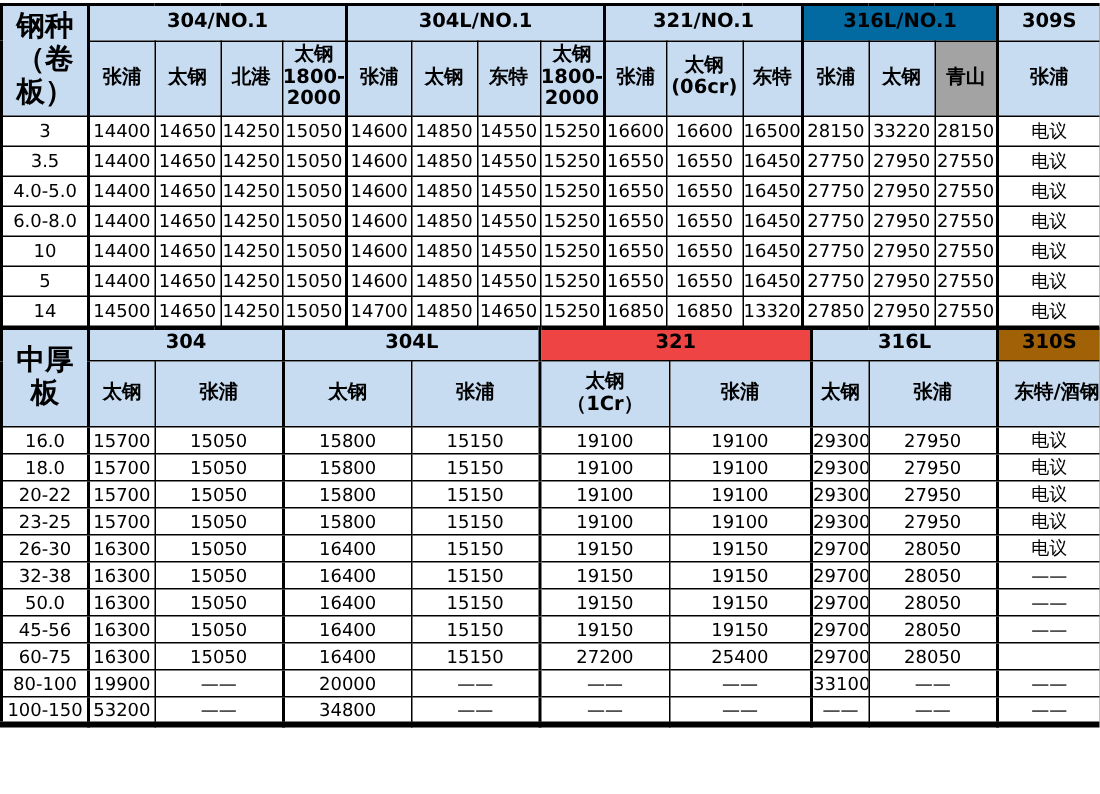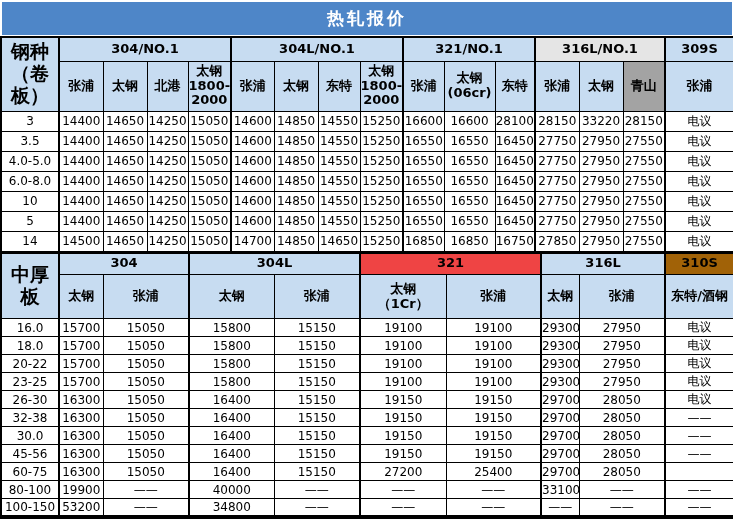--- a/index.html
+++ b/index.html
@@ -43,21 +43,20 @@
 
   .gstart { border-left-width: 2px !important; }
   table.coil  { border-bottom-width: 1px; }
   table.plate { border-top-width: 2px; border-bottom-width: 4px; }
 </style>
 </head>
 <body>
 
 <div class="page">
 
-  <div class="title-bar" style="background: rgb(78, 134, 200); color: rgb(255, 255, 255);">热轧报价</div>
 
   <table class="quote coil" id="coil-table">
     <colgroup>
       <col style="width:58px">
         <col style="width:44px">
         <col style="width:44px">
         <col style="width:41px">
       <col style="width:43px">
         <col style="width:43px">
         <col style="width:44px">
@@ -71,21 +70,21 @@
         <col style="width:42px">
         <col style="width:69px">
     </colgroup>
     <thead>
         <tr class="grade-row">
           <th rowspan="2" class="corner" style="background: rgb(199, 220, 241);">钢种
 （卷板）</th>
           <th colspan="4" class="grade gstart" style="background: rgb(199, 220, 241);">304/NO.1</th>
           <th colspan="4" class="grade gstart" style="background: rgb(199, 220, 241);">304L/NO.1</th>
           <th colspan="3" class="grade gstart" style="background: rgb(199, 220, 241);">321/NO.1</th>
-          <th colspan="3" class="grade gstart" style="background: #e5e5e5;">316L/NO.1</th>
+          <th colspan="3" class="grade gstart" style="background: #0369a1;">316L/NO.1</th>
           <th colspan="1" class="grade gstart" style="background: rgb(199, 220, 241);">309S</th>
         </tr>
         <tr class="mill-row">
           <th class="mill gstart" style="background: rgb(199, 220, 241);">张浦</th>
           <th class="mill" style="background: rgb(199, 220, 241);">太钢</th>
           <th class="mill" style="background: rgb(199, 220, 241);">北港</th>
           <th class="mill" style="background: rgb(199, 220, 241);">太钢
 1800-
 2000</th>
           <th class="mill gstart" style="background: rgb(199, 220, 241);">张浦</th>
@@ -110,21 +109,21 @@
           <td class="cell gstart">14400</td>
           <td class="cell">14650</td>
           <td class="cell">14250</td>
           <td class="cell">15050</td>
           <td class="cell gstart">14600</td>
           <td class="cell">14850</td>
           <td class="cell">14550</td>
           <td class="cell">15250</td>
           <td class="cell gstart">16600</td>
           <td class="cell">16600</td>
-          <td class="cell">28100</td>
+          <td class="cell">16500</td>
           <td class="cell gstart">28150</td>
           <td class="cell">33220</td>
           <td class="cell">28150</td>
           <td class="cell gstart">电议</td>
         </tr>
         <tr>
           <td class="rowlabel">3.5</td>
           <td class="cell gstart">14400</td>
           <td class="cell">14650</td>
           <td class="cell">14250</td>
@@ -218,21 +217,21 @@
           <td class="cell gstart">14500</td>
           <td class="cell">14650</td>
           <td class="cell">14250</td>
           <td class="cell">15050</td>
           <td class="cell gstart">14700</td>
           <td class="cell">14850</td>
           <td class="cell">14650</td>
           <td class="cell">15250</td>
           <td class="cell gstart">16850</td>
           <td class="cell">16850</td>
-          <td class="cell">16750</td>
+          <td class="cell">13320</td>
           <td class="cell gstart">27850</td>
           <td class="cell">27950</td>
           <td class="cell">27550</td>
           <td class="cell gstart">电议</td>
         </tr>
       </tbody>
   </table>
 
   <table class="quote plate" id="plate-table">
     <colgroup>
@@ -259,21 +258,21 @@
         <tr class="mill-row">
           <th class="mill gstart" style="background: rgb(199, 220, 241);">太钢</th>
           <th class="mill" style="background: rgb(199, 220, 241);">张浦</th>
           <th class="mill gstart" style="background: rgb(199, 220, 241);">太钢</th>
           <th class="mill" style="background: rgb(199, 220, 241);">张浦</th>
           <th class="mill gstart" style="background: rgb(199, 220, 241);">太钢
 （1Cr）</th>
           <th class="mill" style="background: rgb(199, 220, 241);">张浦</th>
           <th class="mill gstart" style="background: rgb(199, 220, 241);">太钢</th>
           <th class="mill" style="background: rgb(199, 220, 241);">张浦</th>
-          <th class="mill gstart" style="background: rgb(199, 220, 241);">东特/酒钢</th>
+          <th class="mill gstart" style="background: rgb(199, 220, 241); text-align: right;">东特/酒钢</th>
         </tr>
       </thead>
     <tbody>
         <tr>
           <td class="rowlabel">16.0</td>
           <td class="cell gstart">15700</td>
           <td class="cell">15050</td>
           <td class="cell gstart">15800</td>
           <td class="cell">15150</td>
           <td class="cell gstart">19100</td>
@@ -336,21 +335,21 @@
           <td class="cell">15050</td>
           <td class="cell gstart">16400</td>
           <td class="cell">15150</td>
           <td class="cell gstart">19150</td>
           <td class="cell">19150</td>
           <td class="cell gstart">29700</td>
           <td class="cell">28050</td>
           <td class="cell gstart">——</td>
         </tr>
         <tr>
-          <td class="rowlabel">30.0</td>
+          <td class="rowlabel">50.0</td>
           <td class="cell gstart">16300</td>
           <td class="cell">15050</td>
           <td class="cell gstart">16400</td>
           <td class="cell">15150</td>
           <td class="cell gstart">19150</td>
           <td class="cell">19150</td>
           <td class="cell gstart">29700</td>
           <td class="cell">28050</td>
           <td class="cell gstart">——</td>
         </tr>
@@ -375,21 +374,21 @@
           <td class="cell gstart">27200</td>
           <td class="cell">25400</td>
           <td class="cell gstart">29700</td>
           <td class="cell">28050</td>
           <td class="cell gstart"></td>
         </tr>
         <tr>
           <td class="rowlabel">80-100</td>
           <td class="cell gstart">19900</td>
           <td class="cell">——</td>
-          <td class="cell gstart">40000</td>
+          <td class="cell gstart">20000</td>
           <td class="cell">——</td>
           <td class="cell gstart">——</td>
           <td class="cell">——</td>
           <td class="cell gstart">33100</td>
           <td class="cell">——</td>
           <td class="cell gstart">——</td>
         </tr>
         <tr>
           <td class="rowlabel">100-150</td>
           <td class="cell gstart">53200</td>

